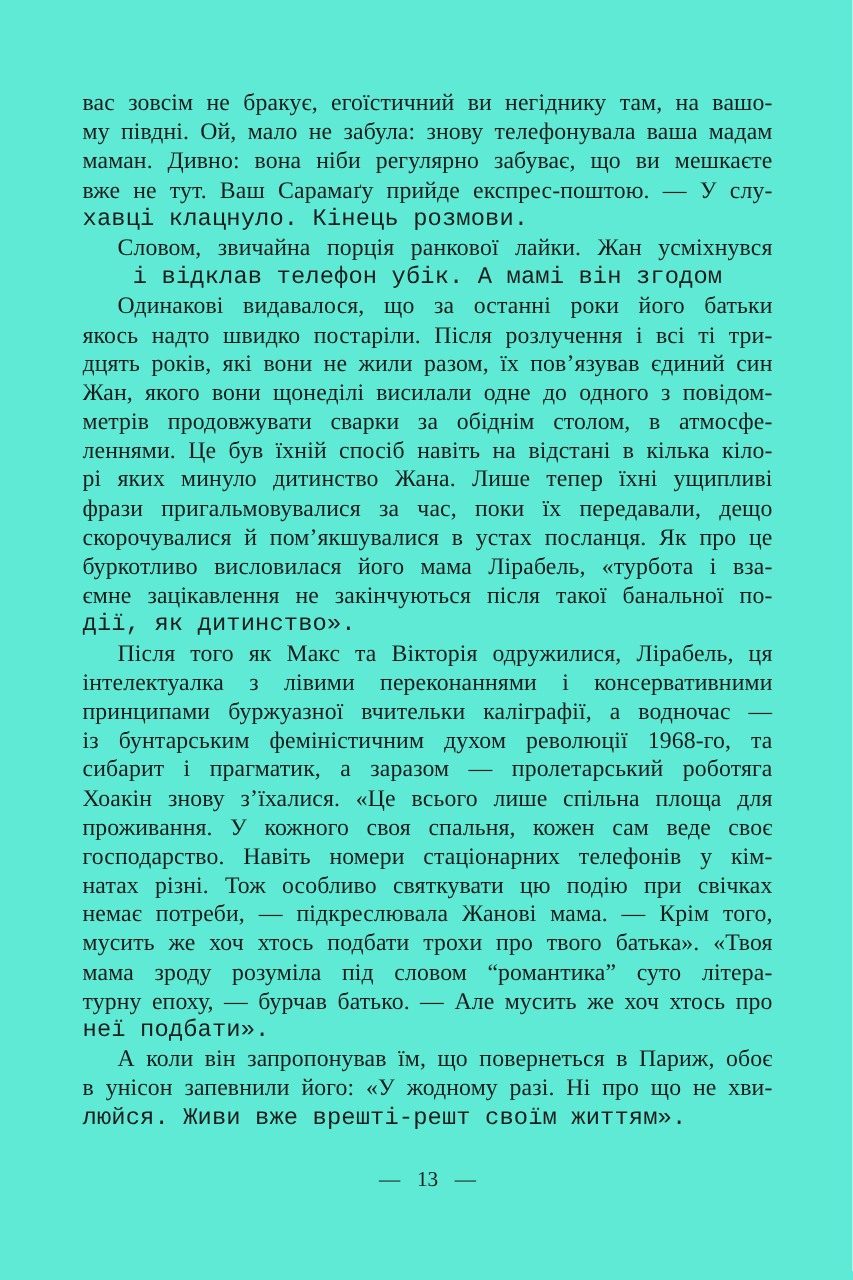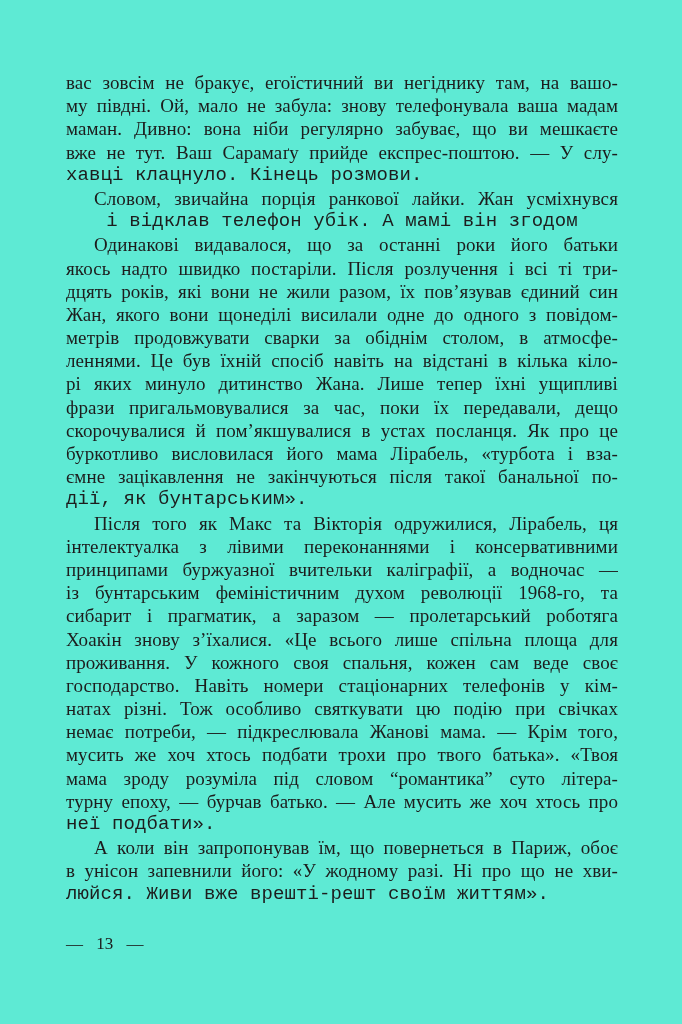--- a/index.html
+++ b/index.html
@@ -41,21 +41,21 @@
     font-family: Liberation Mono, monospace;
   }
   .line.first-indent {
     text-indent: 28px;
   }
   .page-number {
     position: absolute;
     left: 66px;
     top: 934px;
     width: 552px;
-    text-align: left;
+    text-align: center;
     font-size: 17px;
     word-spacing: 9px;
     color: #1d1d1d;
   }
 </style>
 </head>
 <body>
 
 <div class="page">
   <div class="text-block">
@@ -75,21 +75,21 @@
         <div class="line">якось надто швидко постаріли. Після розлучення і всі ті три-</div>
         <div class="line">дцять років, які вони не жили разом, їх пов’язував єдиний син</div>
         <div class="line">Жан, якого вони щонеділі висилали одне до одного з повідом-</div>
         <div class="line">метрів продовжувати сварки за обіднім столом, в атмосфе-</div>
         <div class="line">леннями. Це був їхній спосіб навіть на відстані в кілька кіло-</div>
         <div class="line">рі яких минуло дитинство Жана. Лише тепер їхні ущипливі</div>
         <div class="line">фрази пригальмовувалися за час, поки їх передавали, дещо</div>
         <div class="line">скорочувалися й пом’якшувалися в устах посланця. Як про це</div>
         <div class="line">буркотливо висловилася його мама Лірабель, «турбота і вза-</div>
         <div class="line">ємне зацікавлення не закінчуються після такої банальної по-</div>
-        <div class="line para-last">дії, як бунтарським».</div>
+        <div class="line para-last">дії, як дитинство».</div>
       </div>
       <div class="paragraph">
         <div class="line first-indent">Після того як Макс та Вікторія одружилися, Лірабель, ця</div>
         <div class="line">інтелектуалка з лівими переконаннями і консервативними</div>
         <div class="line">принципами буржуазної вчительки каліграфії, а водночас —</div>
         <div class="line">із бунтарським феміністичним духом революції 1968-го, та</div>
         <div class="line">сибарит і прагматик, а заразом — пролетарський роботяга</div>
         <div class="line">Хоакін знову з’їхалися. «Це всього лише спільна площа для</div>
         <div class="line">проживання. У кожного своя спальня, кожен сам веде своє</div>
         <div class="line">господарство. Навіть номери стаціонарних телефонів у кім-</div>

